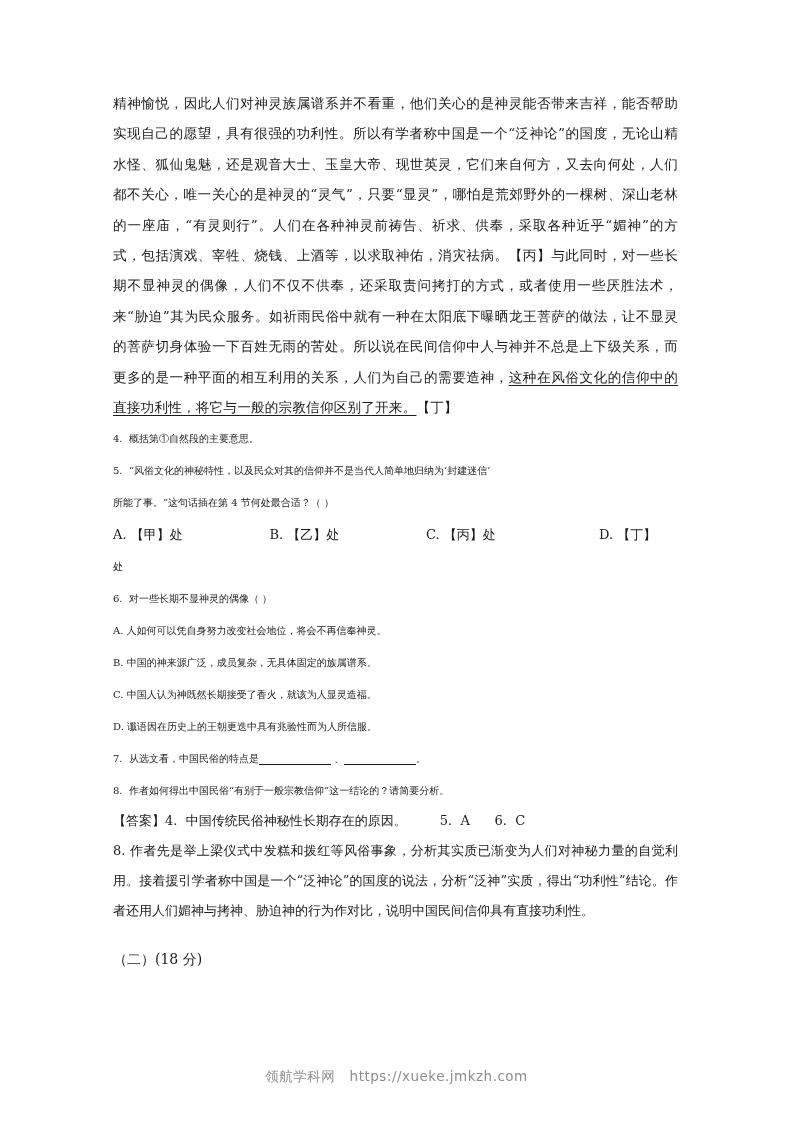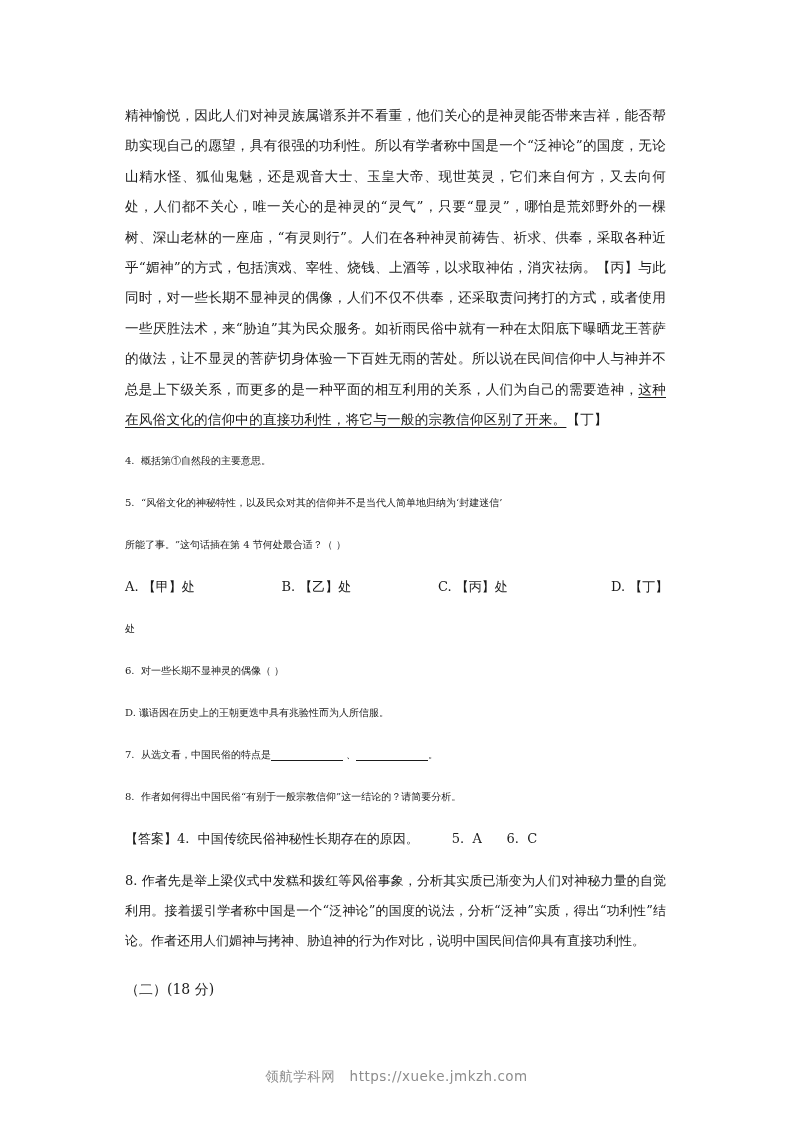--- a/index.html
+++ b/index.html
@@ -21,21 +21,21 @@
     height: 1122px;
     overflow: hidden;
   }
   .content {
     position: absolute;
     left: 113px;
     top: 88px;
     width: 565px;
   }
   p {
-    margin: 12px;
+    margin: 0;
     font-size: 13.3px;
     line-height: 30px;
     color: #1a1a1a;
     font-family: "DejaVu Serif", "Liberation Serif", serif;
     text-align: justify;
     text-justify: inter-ideograph;
   }
   .body-para {
     font-size: 13.6px;
     line-height: 30.4px;
@@ -90,20 +90,23 @@
     <p class="body-para"><span>精神愉悦，因此人们对神灵族属谱系并不看重，他们关心的是神灵能否带来吉祥，能否帮助实现自己的愿望，具有很强的功利性。所以有学者称中国是一个“泛神论”的国度，无论山精水怪、狐仙鬼魅，还是观音大士、玉皇大帝、现世英灵，它们来自何方，又去向何处，人们都不关心，唯一关心的是神灵的“灵气”，只要“显灵”，哪怕是荒郊野外的一棵树、深山老林的一座庙，“有灵则行”。人们在各种神灵前祷告、祈求、供奉，采取各种近乎“媚神”的方式，包括演戏、宰牲、烧钱、上酒等，以求取神佑，消灾祛病。【丙】与此同时，对一些长期不显神灵的偶像，人们不仅不供奉，还采取责问拷打的方式，或者使用一些厌胜法术，来“胁迫”其为民众服务。如祈雨民俗中就有一种在太阳底下曝晒龙王菩萨的做法，让不显灵的菩萨切身体验一下百姓无雨的苦处。所以说在民间信仰中人与神并不总是上下级关系，而更多的是一种平面的相互利用的关系，人们为自己的需要造神，</span><span class="underline-tail">这种在风俗文化的信仰中的直接功利性，将它与一般的宗教信仰区别了开来。</span><span>【丁】</span></p>
 
     <p class="q"><span>4.</span>&nbsp;&nbsp;<span>概括第①自然段的主要意思。</span></p>
 
     <p class="q"><span>5.</span>&nbsp;&nbsp;<span>“风俗文化的神秘特性，以及民众对其的信仰并不是当代人简单地归纳为‘封建迷信’</span></p>
     <p class="q"><span>所能了事。”这句话插在第 4 节何处最合适？（        ）</span></p>
     <p class="q opts"><span>A. 【甲】处                     B. 【乙】处                     C. 【丙】处                         D. 【丁】</span></p>
     <p class="q"><span>处</span></p>
 
     <p class="q"><span>6.</span>&nbsp;&nbsp;<span>对一些长期不显神灵的偶像（        ）</span></p>
+    <p class="q"><span>A.  人如何可以凭自身努力改变社会地位，将会不再信奉神灵。</span></p>
+    <p class="q"><span>B.  中国的神来源广泛，成员复杂，无具体固定的族属谱系。</span></p>
+    <p class="q"><span>C.  中国人认为神既然长期接受了香火，就该为人显灵造福。</span></p>
     <p class="q"><span>D.  谶语因在历史上的王朝更迭中具有兆验性而为人所信服。</span></p>
 
     <p class="q"><span>7.</span>&nbsp;&nbsp;<span>从选文看，中国民俗的特点是</span><span class="blank-m"></span>&nbsp;<span>、</span><span class="blank-m"></span><span>。</span></p>
 
     <p class="q"><span>8.</span>&nbsp;&nbsp;<span>作者如何得出中国民俗“有别于一般宗教信仰”这一结论的？请简要分析。</span></p>
 
     <p class="ans-head opts"><span>【答案】</span><span>4.  中国传统民俗神秘性长期存在的原因。</span><span class="nowrap">        </span><span>5.  A</span><span class="nowrap">      </span><span>6.  C</span></p>
 
 
     <p class="ans-head"><span>8.  作者先是举上梁仪式中发糕和拨红等风俗事象，分析其实质已渐变为人们对神秘力量的自觉利用。接着援引学者称中国是一个“泛神论”的国度的说法，分析“泛神”实质，得出“功利性”结论。作者还用人们媚神与拷神、胁迫神的行为作对比，说明中国民间信仰具有直接功利性。</span></p>

